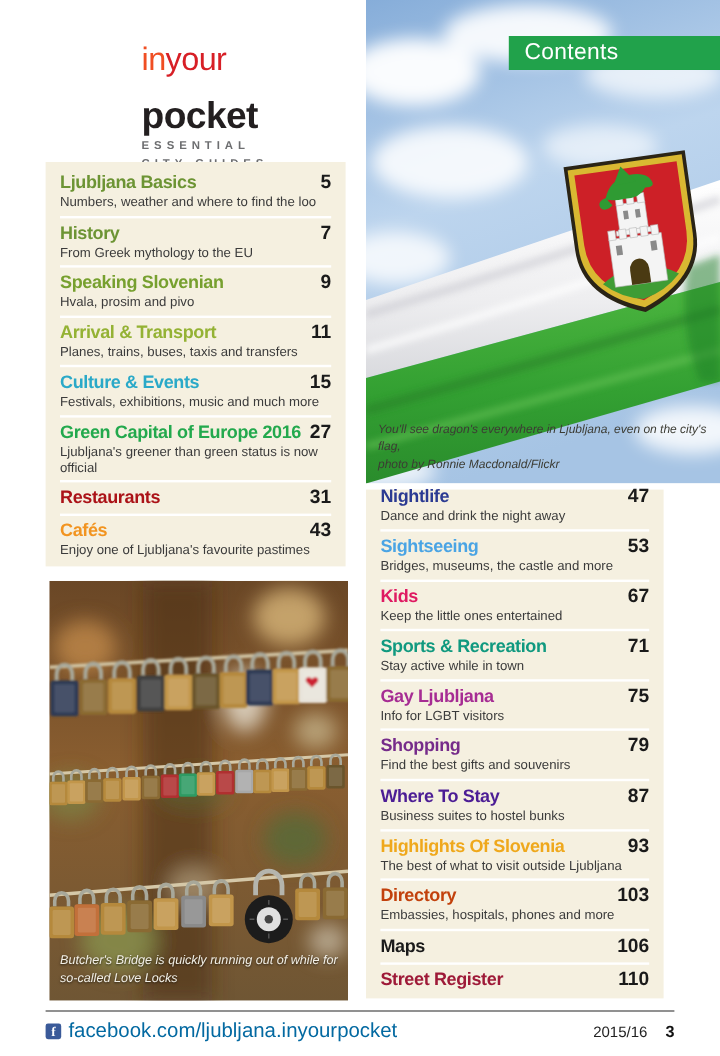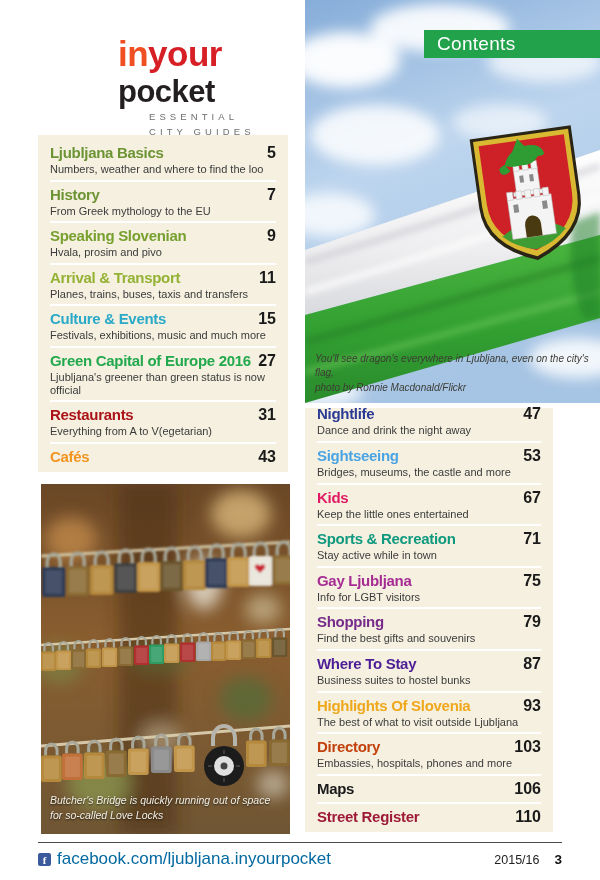--- a/index.html
+++ b/index.html
@@ -1,25 +1,25 @@
 <!DOCTYPE html>
 <html><head>
 <meta charset="utf-8">
 <style>
   html,body{margin:0;padding:0;background:#e8e8e8;}
   .page{position:relative;width:600px;height:880px;background:#ffffff;overflow:hidden;
         font-family:"Liberation Sans",sans-serif;}
 
   
   .logo{position:absolute;left:118px;top:36px;line-height:1;}
-  .logo-l1{font-size:35px;font-weight:bold;letter-spacing:-0.5px;}
+  .logo-l1{font-size:27px;font-weight:normal;letter-spacing:-0.5px;}
   .logo-in{color:#f04e23;}
   .logo-your{color:#d71f26;}
-  .logo-l2{font-size:31px;font-weight:bold;color:#231f20;letter-spacing:-0.5px;margin-top:5px;}
-  .logo-tag{font-size:9.5px;color:#6d6e70;letter-spacing:4.1px;margin-top:5px;font-weight:400;margin-left:31px;}
+  .logo-l2{font-size:31px;font-weight:bold;color:#231f20;letter-spacing:-0.5px;margin-top:18px;}
+  .logo-tag{font-size:9.5px;color:#6d6e70;letter-spacing:4.1px;margin-top:5px;font-weight:700;}
 
   
   .toc-panel{position:absolute;background:#f5f0e0;box-sizing:border-box;
              padding:2px 12px;display:flex;flex-direction:column;justify-content:flex-end;}
   .toc-left{left:38px;top:135px;width:250px;height:337px;}
   .toc-right{left:305px;top:408px;width:248px;height:424px;}
   .toc-row{padding:4px 0 4px;border-bottom:2px solid #ffffff;}
   .toc-row:last-child{border-bottom:none;}
   .toc-row-top{display:flex;justify-content:space-between;align-items:baseline;}
   .toc-title{font-weight:bold;font-size:15px;letter-spacing:-0.3px;white-space:nowrap;line-height:1.15;}
@@ -200,28 +200,28 @@
       <span class="toc-page">27</span>
     </div>
     <div class="toc-sub">Ljubljana's greener than green status is now official</div>
   </div>
 
   <div class="toc-row">
     <div class="toc-row-top">
       <span class="toc-title" style="color: rgb(171, 19, 24);">Restaurants</span>
       <span class="toc-page">31</span>
     </div>
-    <div class="toc-sub">Everything from A to V(egetarian)</div>
   </div>
 
   <div class="toc-row">
     <div class="toc-row-top">
       <span class="toc-title" style="color: rgb(242, 148, 32);">Cafés</span>
       <span class="toc-page">43</span>
     </div>
+    <div class="toc-sub">Enjoy one of Ljubljana's favourite pastimes</div>
   </div>
 </div>
 
   <div class="toc-panel toc-right">
   <div class="toc-row">
     <div class="toc-row-top">
       <span class="toc-title" style="color: rgb(43, 58, 146);">Nightlife</span>
       <span class="toc-page">47</span>
     </div>
     <div class="toc-sub">Dance and drink the night away</div>
@@ -474,21 +474,21 @@
           <circle cx="183" cy="282" r="3.5" fill="#444444"></circle>
           <g stroke="#555555" stroke-width="1.2">
             <line x1="183" y1="266" x2="183" y2="270"></line>
               <line x1="183" y1="294" x2="183" y2="298"></line>
             <line x1="167" y1="282" x2="171" y2="282"></line>
               <line x1="195" y1="282" x2="199" y2="282"></line>
           </g>
         </g>
       </g>
     </svg>
-    <div class="locks-caption">Butcher's Bridge is quickly running out of space for so-called Love Locks</div>
+    <div class="locks-caption">Butcher's Bridge is quickly running out of while for so-called Love Locks</div>
   </div>
 
   <div class="footer-line"></div>
   <div class="footer">
     <div class="footer-left">
       <span class="fb-icon">f</span>
       <span class="footer-url">facebook.com/ljubljana.inyourpocket</span>
     </div>
     <div class="footer-right">
       <span class="footer-edition">2015/16</span>

